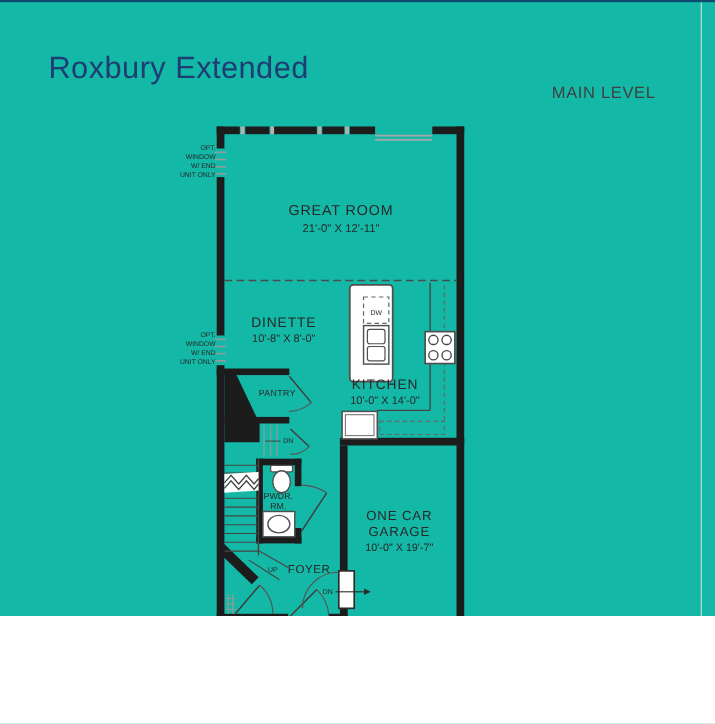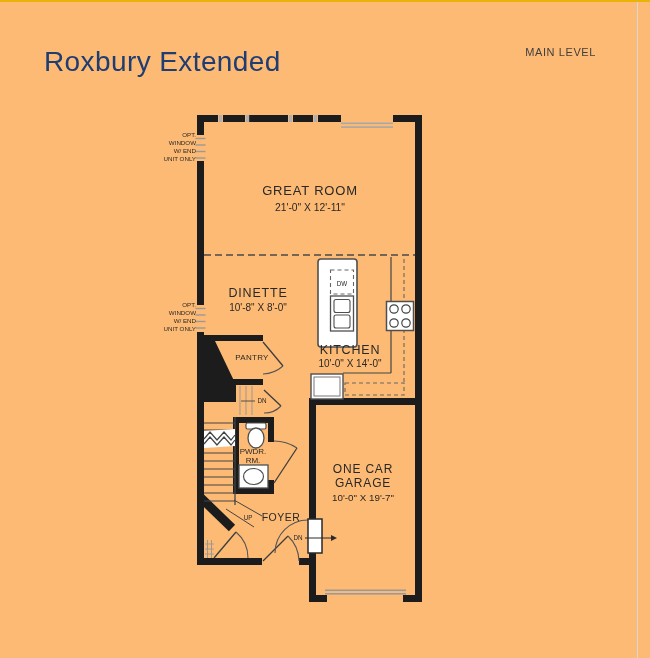--- a/index.html
+++ b/index.html
@@ -1,28 +1,28 @@
 <!DOCTYPE html>
 <html><head>
 <meta charset="utf-8">
 <style>
   html,body{margin:0;padding:0;background:#fff;}
   .page{
-    position:relative;width:650px;height:658px;background:#fdba74;
+    position:relative;width:650px;height:560px;background:#14b8a6;
     font-family:"Liberation Sans", sans-serif;overflow:hidden;
-    border-top:2px solid #eab308;box-sizing:border-box;
+    border-top:2px solid #0c4a6e;box-sizing:border-box;
   }
   .edge-right{position:absolute;top:0;right:12px;width:1px;height:658px;background:#d8d8dc;}
   .title{
     position:absolute;left:44px;top:44px;
     font-size:28px;font-weight:500;color:#1e3d72;letter-spacing:.4px;
   }
   .level{
-    position:absolute;top:44px;right:54px;
-    font-size:11px;color:#3f3f3f;letter-spacing:.6px;
+    position:absolute;top:74px;right:54px;
+    font-size:15px;color:#3f3f3f;letter-spacing:.6px;
   }
   svg{position:absolute;left:0;top:0;}
   svg text{fill:#282828;font-family:"Liberation Sans", sans-serif;}
   .wall{fill:#1c1c1c;}
   .fx{stroke:#4f4f4f;fill:#fff;}
   .thin{stroke:#444;fill:none;}
   .gray{stroke:#999;fill:none;}
   .dash{stroke:#666;fill:none;stroke-dasharray:4 3;}
   .arc{stroke:#555;fill:none;stroke-width:1.1;}
   .leaf{stroke:#3d3d3d;fill:none;stroke-width:1.3;}

